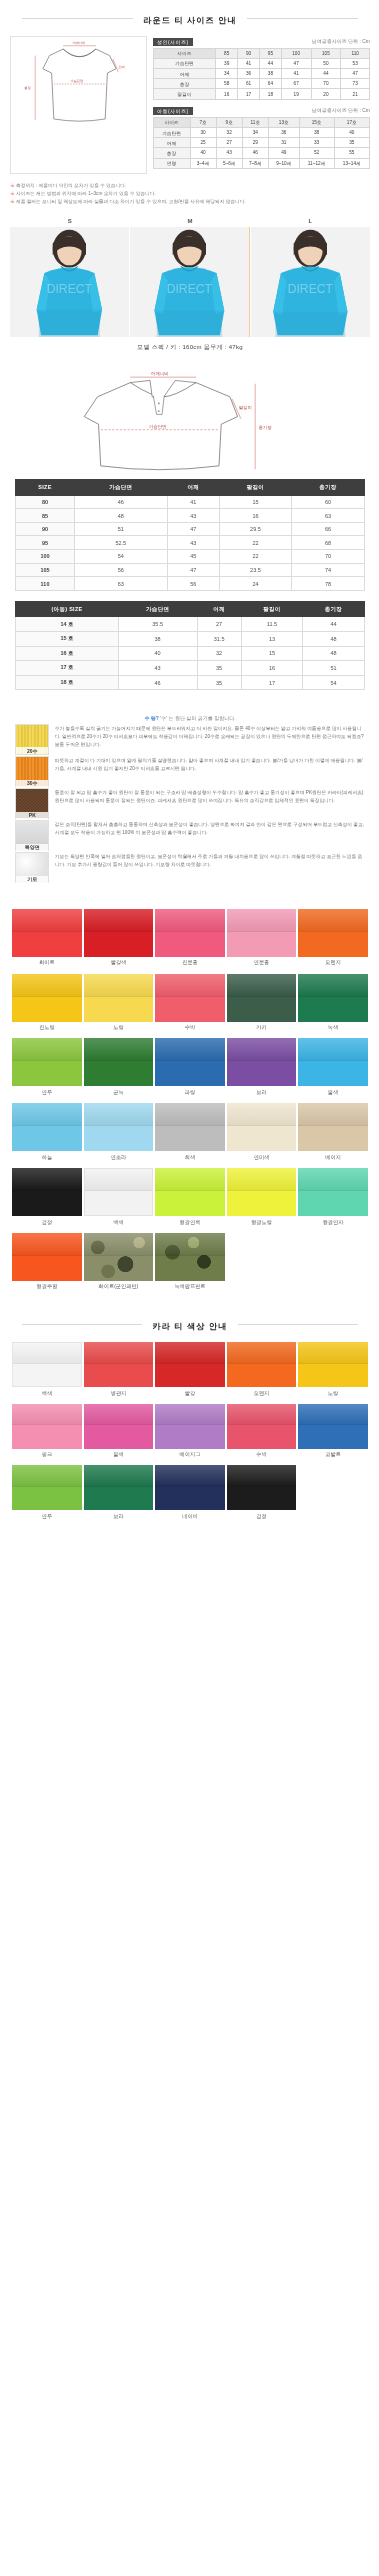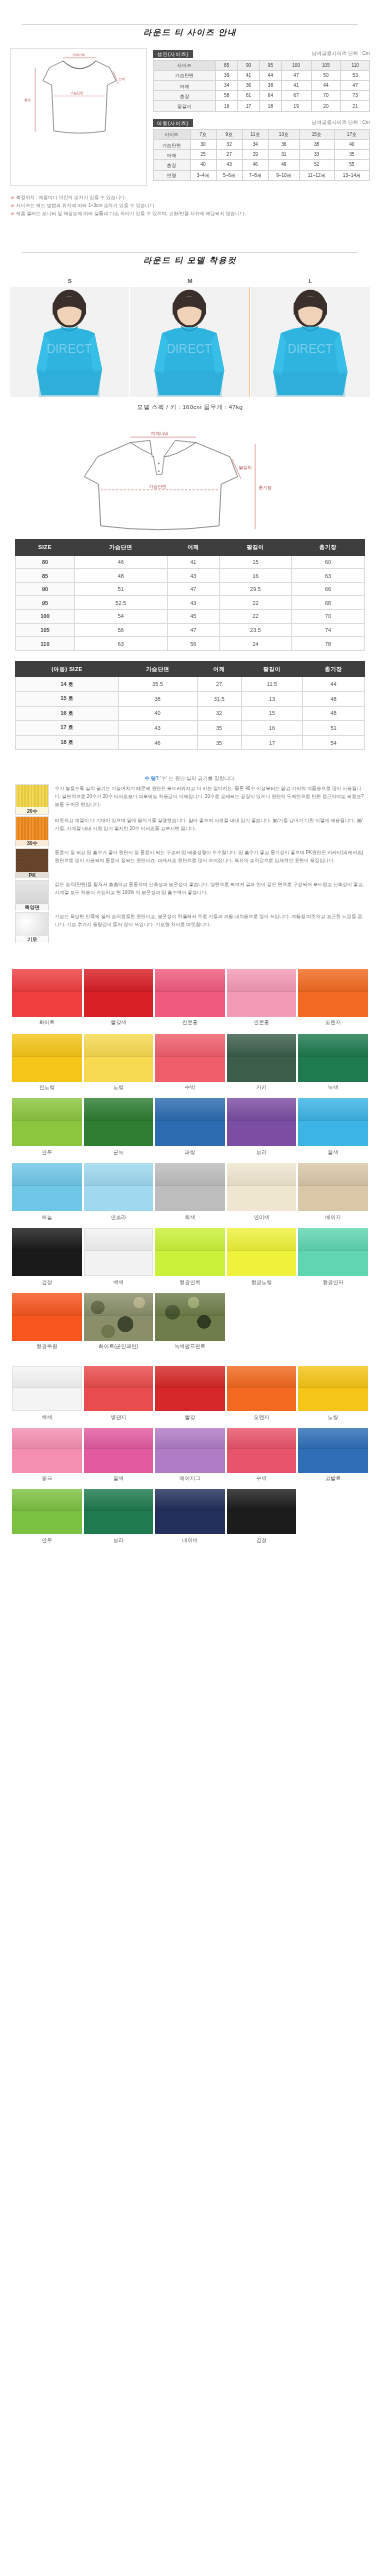--- a/index.html
+++ b/index.html
@@ -10,22 +10,21 @@
     background: #ffffff;
     font-family: "Liberation Sans", sans-serif;
     color: #333;
   }
   .page { width: 380px; margin: 0 auto; }
 
   
   .sec-head {
     position: relative;
     text-align: center;
-    padding: 27px 0 10px 0;
-    font-style: italic;
+    padding: 15px 0 10px 0;
   }
   .sec-head .title {
     display: inline-block;
     font-size: 8.2px;
     font-weight: bold;
     letter-spacing: 1.1px;
     color: #222;
     padding: 0 10px;
     background: #fff;
     position: relative;
@@ -367,24 +366,20 @@
       <span>사이즈는 재는 방법과 위치에 따라 1~3cm 오차가 있을 수 있습니다.</span>
     </div>
     <div>
       <span class="red">※</span>
       <span>제품 컬러는 모니터 및 해상도에 따라 실물과 다소 차이가 있을 수 있으며, 교환/반품 사유에 해당되지 않습니다.</span>
     </div>
   </div>
 
   <div class="spacer"></div>
 
-  <div class="sec-head">
-    <div class="rule"></div>
-    <span class="title">라운드 티 모델 착용컷</span>
-  </div>
 
   <div class="models">
     <div class="model-col">
       <div class="mlabel">S</div>
       <div class="model-img">
         <svg viewBox="0 0 215 200" width="100%" height="110" preserveAspectRatio="xMidYMid slice">
           <rect width="215" height="200" fill="#f2f2f2"></rect>
           <ellipse cx="107" cy="40" rx="30" ry="34" fill="#3a2f2a"></ellipse>
           <ellipse cx="107" cy="44" rx="22" ry="26" fill="#f0d2b8"></ellipse>
           <path d="M77 30 Q107 6 137 30 L137 52 Q127 36 107 36 Q87 36 77 52 Z" fill="#3a2f2a"></path>
@@ -797,20 +792,24 @@
         <div class="swname"></div>
       </div>
     <div class="swatch-cell">
         <div class="swatch" style="background:#ffffff"></div>
         <div class="swname"></div>
       </div>
   </div>
 
   <div class="spacer"></div>
 
+  <div class="sec-head">
+    <div class="rule"></div>
+    <span class="title">카라 티 색상 안내</span>
+  </div>
 
   <div class="color-grid kara">
     <div class="swatch-cell">
         <div class="swatch" style="background:#f4f4f4;border:0.5px solid #e4e4e4">
           <div class="fold"></div>
         </div>
         <div class="swname">백색</div>
       </div>
     <div class="swatch-cell">
         <div class="swatch" style="background:#e94c4c">

